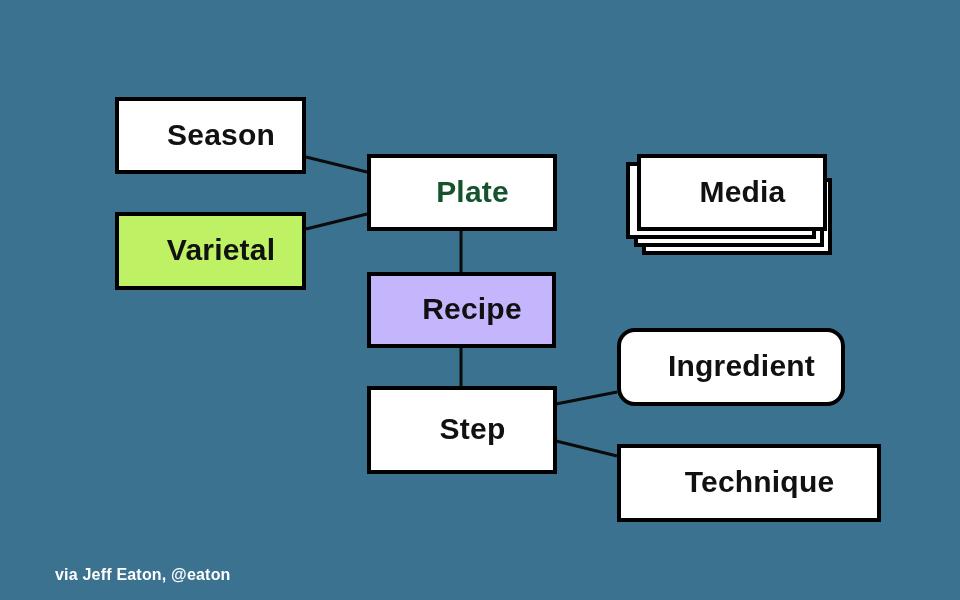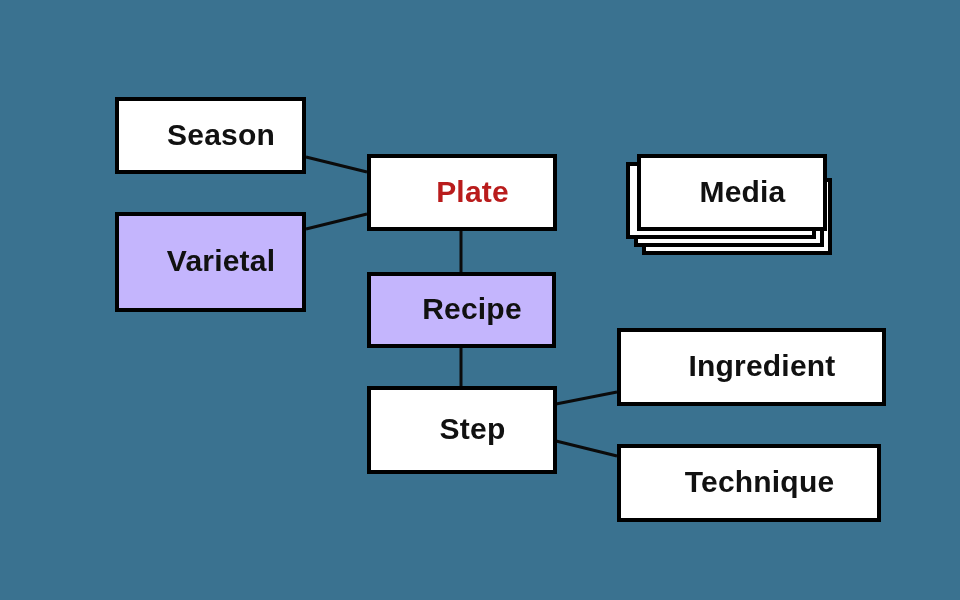--- a/index.html
+++ b/index.html
@@ -59,38 +59,39 @@
       <line x1="306" y1="229" x2="367" y2="214" stroke="#0B0B0B" stroke-width="3"></line>
       <line x1="461" y1="231" x2="461" y2="272" stroke="#0B0B0B" stroke-width="3"></line>
       <line x1="461" y1="348" x2="461" y2="386" stroke="#0B0B0B" stroke-width="3"></line>
       <line x1="556" y1="404" x2="617" y2="392" stroke="#0B0B0B" stroke-width="3"></line>
       <line x1="556" y1="441" x2="617" y2="456" stroke="#0B0B0B" stroke-width="3"></line>
     </svg>
   <div id="node-layer">
       <div class="node" style="left: 115px; top: 97px; width: 191px; height: 77px; background: rgb(255, 255, 255); border-color: rgb(0, 0, 0); border-width: 4px;">
         <span class="node-label" style="color: rgb(17, 17, 17);">Season</span>
       </div>
-      <div class="node" style="left: 115px; top: 212px; width: 191px; height: 100px; background: #c4b5fd; border-color: rgb(0, 0, 0); border-width: 4px;">
+      <div class="node" style="left: 115px; top: 212px; width: 191px; height: 78px; background: #bef264; border-color: rgb(0, 0, 0); border-width: 4px;">
         <span class="node-label" style="color: rgb(17, 17, 17);">Varietal</span>
       </div>
       <div class="node" style="left: 367px; top: 154px; width: 190px; height: 77px; background: rgb(255, 255, 255); border-color: rgb(0, 0, 0); border-width: 4px;">
-        <span class="node-label" style="color: #b91c1c;">Plate</span>
+        <span class="node-label" style="color: #14532d;">Plate</span>
       </div>
       <div class="stack-layer" style="left: 642px; top: 178px; width: 190px; height: 77px;"></div>
       <div class="stack-layer" style="left: 634px; top: 170px; width: 190px; height: 77px;"></div>
       <div class="stack-layer" style="left: 626px; top: 162px; width: 190px; height: 77px;"></div>
       <div class="node" style="left: 637px; top: 154px; width: 190px; height: 77px; background: rgb(255, 255, 255); border-color: rgb(0, 0, 0); border-width: 4px;">
         <span class="node-label" style="color: rgb(17, 17, 17);">Media</span>
       </div>
       <div class="node" style="left: 367px; top: 272px; width: 189px; height: 76px; background: #c4b5fd; border-color: rgb(0, 0, 0); border-width: 4px;">
         <span class="node-label" style="color: rgb(17, 17, 17);">Recipe</span>
       </div>
       <div class="node" style="left: 367px; top: 386px; width: 190px; height: 88px; background: rgb(255, 255, 255); border-color: rgb(0, 0, 0); border-width: 4px;">
         <span class="node-label" style="color: rgb(17, 17, 17);">Step</span>
       </div>
-      <div class="node" style="left: 617px; top: 328px; width: 269px; height: 78px; background: rgb(255, 255, 255); border-color: rgb(0, 0, 0); border-width: 4px;">
+      <div class="node" style="left: 617px; top: 328px; width: 228px; height: 78px; background: rgb(255, 255, 255); border-color: rgb(0, 0, 0); border-width: 4px; border-radius: 18px;">
         <span class="node-label" style="color: rgb(17, 17, 17);">Ingredient</span>
       </div>
       <div class="node" style="left: 617px; top: 444px; width: 264px; height: 78px; background: rgb(255, 255, 255); border-color: rgb(0, 0, 0); border-width: 4px;">
         <span class="node-label" style="color: rgb(17, 17, 17);">Technique</span>
       </div>
     </div>
+  <div class="caption" style="color: rgb(255, 255, 255);">via Jeff Eaton, @eaton</div>
 </div>
 
 </body></html>

